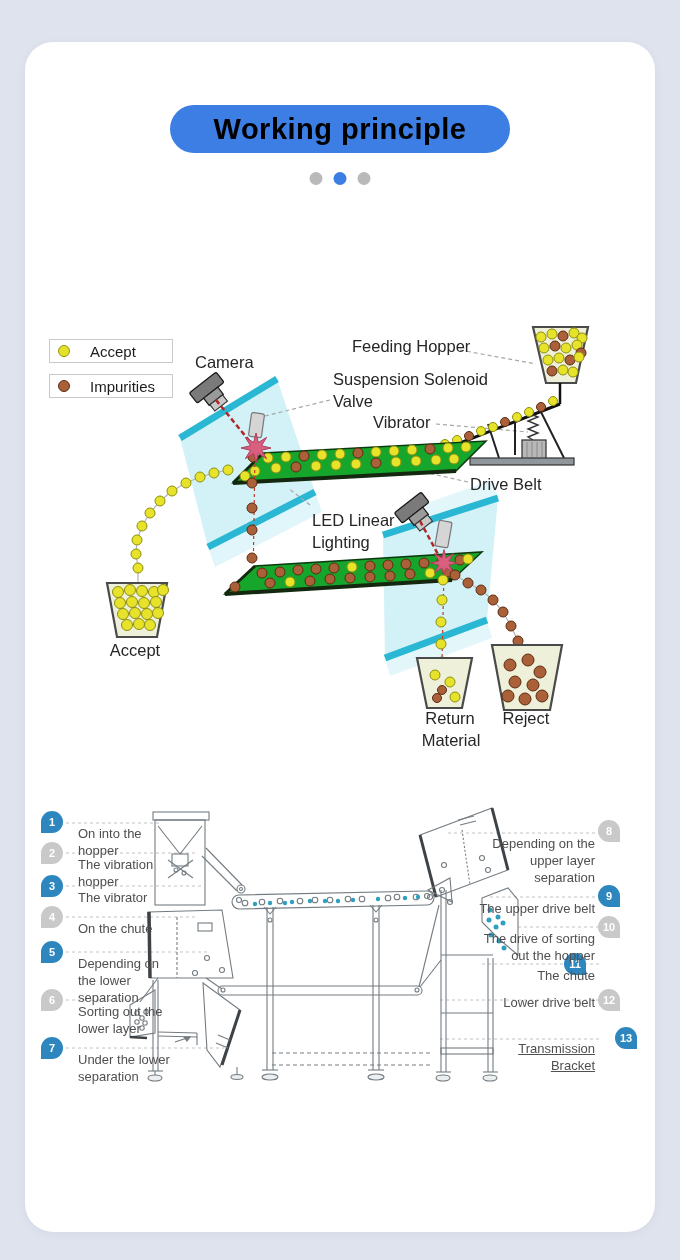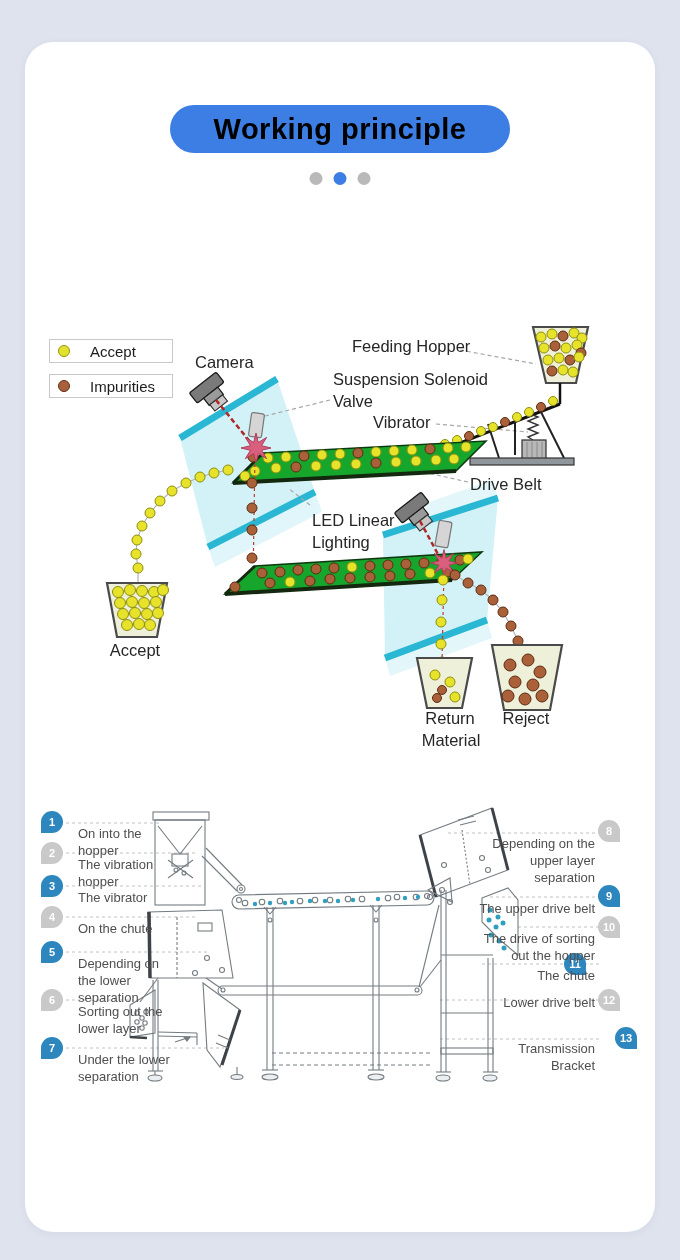--- a/index.html
+++ b/index.html
@@ -507,13 +507,13 @@
 <div class="co-label co-left" style="top:890px;">The vibrator</div>
 <div class="co-label co-left" style="top:921px;">On the chute</div>
 <div class="co-label co-left" style="top:956px;">Depending on the lower separation</div>
 <div class="co-label co-left" style="top:1004px;">Sorting out the lower layer</div>
 <div class="co-label co-left" style="top:1052px;">Under the lower separation</div>
 <div class="co-label co-right" style="top:836px;">Depending on the upper layer separation</div>
 <div class="co-label co-right" style="top:901px;">The upper drive belt</div>
 <div class="co-label co-right" style="top:931px;">The drive of sorting out the hopper</div>
 <div class="co-label co-right" style="top:968px;">The chute</div>
 <div class="co-label co-right" style="top:995px;">Lower drive belt</div>
-<div class="co-label co-right" style="top:1041px;">Transmission Bracket</div>
+<div class="co-label co-right" style="top:1041px;text-decoration:underline;">Transmission Bracket</div>
 
 </body></html>

